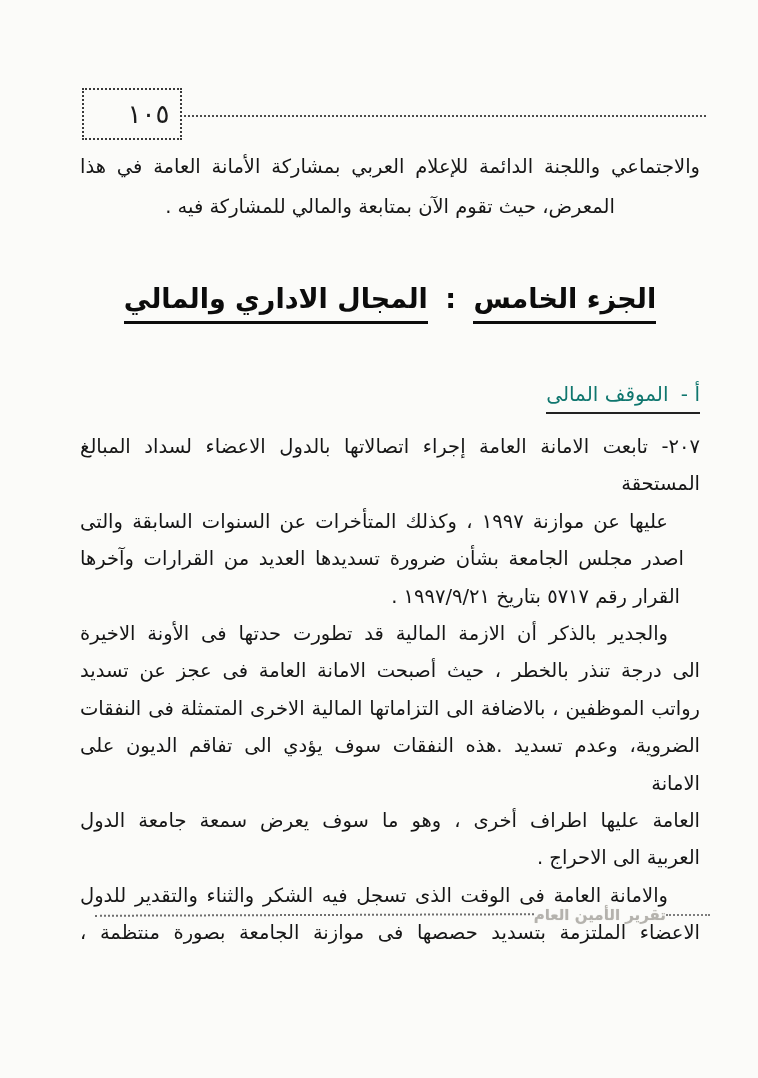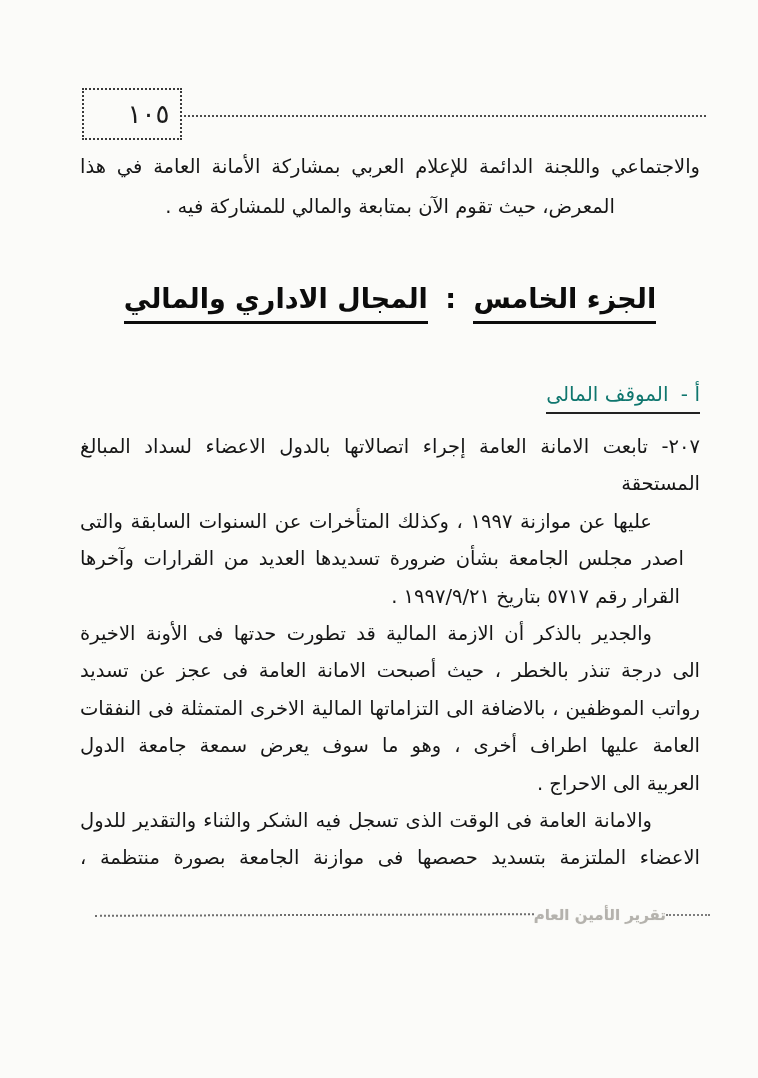--- a/index.html
+++ b/index.html
@@ -49,21 +49,21 @@
   .section-heading .u { border-bottom:2px solid #222; padding-bottom:6px; }
   .section-heading .prefix { margin-left:6px; }
   .body-text {
     position:absolute; right:58px; left:80px; top:428px;
     font-size:19.5px; line-height:37.4px;
   }
   .line { white-space:normal; }
   .line.j { text-align:justify; text-align-last:justify; -moz-text-align-last:justify; }
   .line.r { text-align:right; }
   .line.c { text-align:center; }
-  .mr32 { margin-right:48px; }
+  .mr32 { margin-right:32px; }
   .mr20 { margin-right:20px; }
   .mr10 { margin-right:16px; }
   
   .footer {
     position:absolute; left:95px; top:906px; width:615px;
     display:flex; direction:ltr; align-items:center; gap:0;
   }
   .dash-long  { flex:1; height:0; border-top:2px dotted #6e6e6e; transform:rotate(-0.2deg); }
   .dash-short { width:44px; height:0; border-top:2px dotted #7d7d7d; }
   .footer-label {
@@ -107,20 +107,21 @@
       <div class="line j">٢٠٧- تابعت الامانة العامة إجراء اتصالاتها بالدول الاعضاء لسداد المبالغ المستحقة</div>
       <div class="line j mr32">عليها عن موازنة ١٩٩٧ ، وكذلك المتأخرات عن السنوات السابقة والتى</div>
       <div class="line j mr10">اصدر مجلس الجامعة بشأن ضرورة تسديدها العديد من القرارات وآخرها</div>
       <div class="line r mr20">القرار رقم ٥٧١٧ بتاريخ ١٩٩٧/٩/٢١ .</div>
     </div>
 
     <div class="para">
       <div class="line j mr32">والجدير بالذكر أن الازمة المالية قد تطورت حدتها فى الأونة الاخيرة</div>
       <div class="line j">الى درجة تنذر بالخطر ، حيث أصبحت الامانة العامة فى عجز عن تسديد</div>
       <div class="line j">رواتب الموظفين ، بالاضافة الى التزاماتها المالية الاخرى المتمثلة فى النفقات</div>
+      <div class="line j">الضروية، وعدم تسديد .هذه النفقات سوف يؤدي الى تفاقم الديون على الامانة</div>
       <div class="line j">العامة عليها اطراف أخرى ، وهو ما سوف يعرض سمعة جامعة الدول</div>
       <div class="line r">العربية الى الاحراج .</div>
     </div>
 
     <div class="para">
       <div class="line j mr32">والامانة العامة فى الوقت الذى تسجل فيه الشكر والثناء والتقدير للدول</div>
       <div class="line j">الاعضاء الملتزمة بتسديد حصصها فى موازنة الجامعة بصورة منتظمة ،</div>
     </div>
 
   </div>

